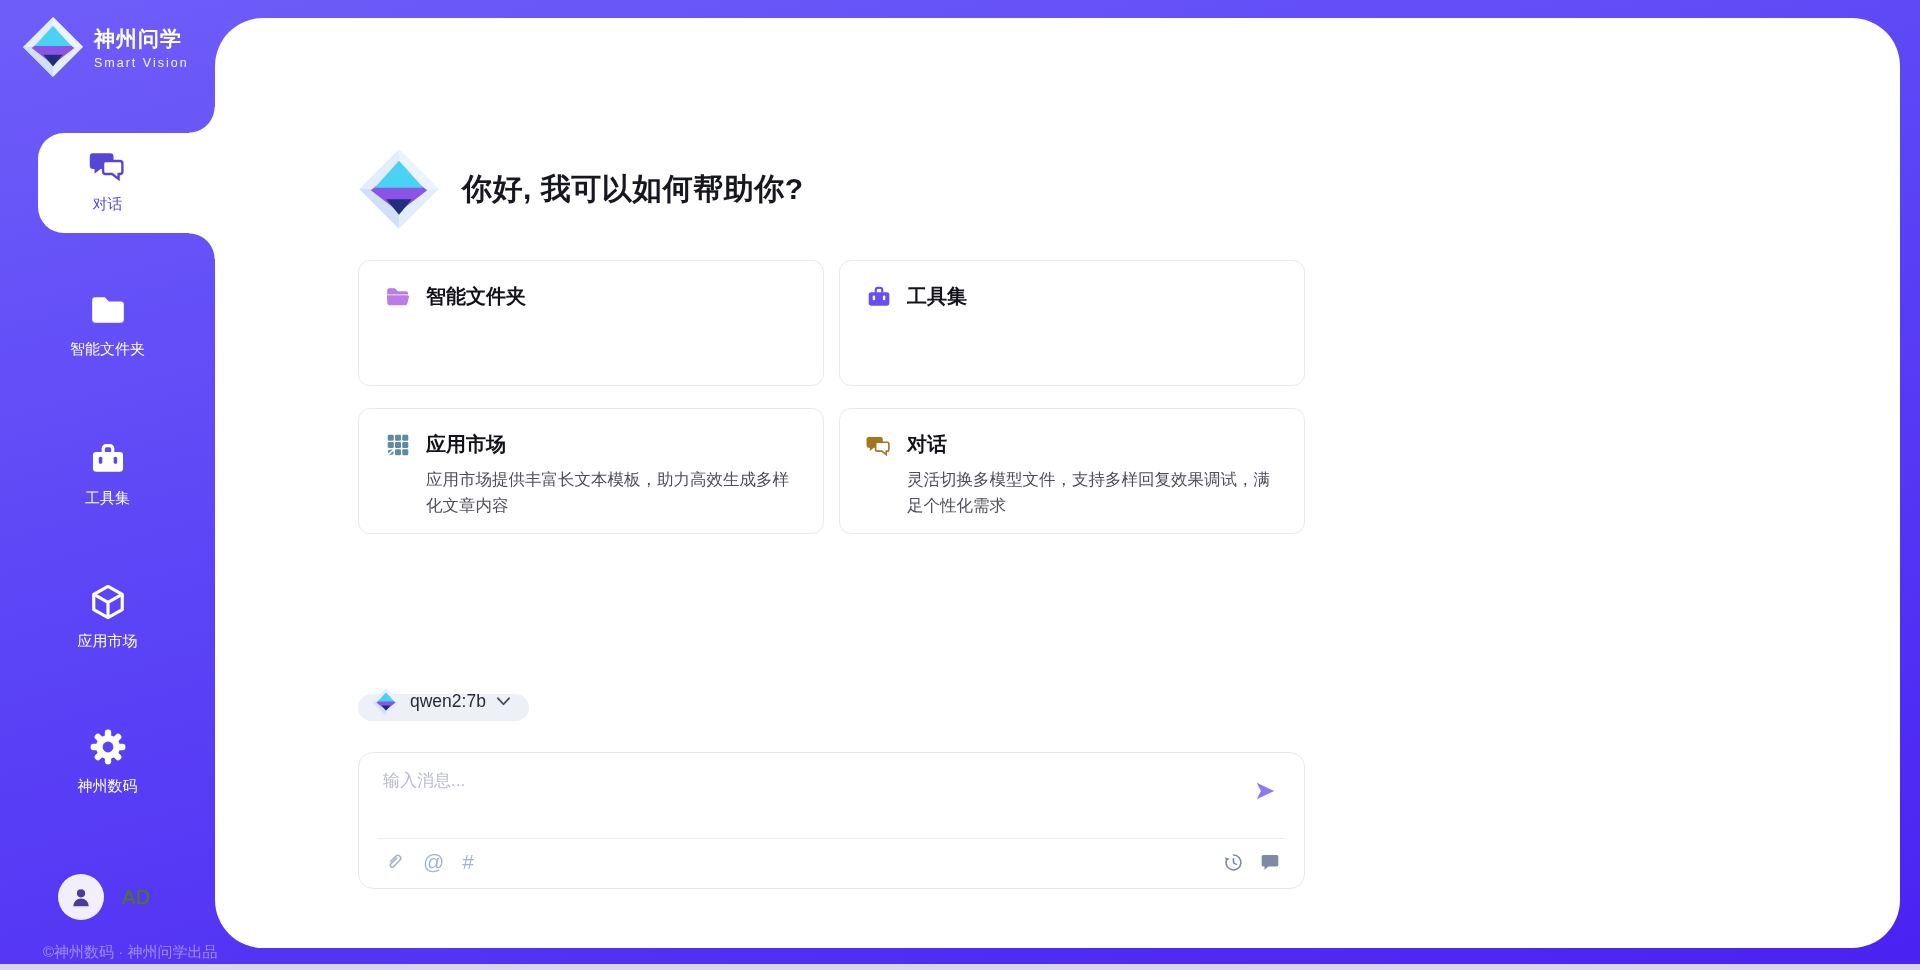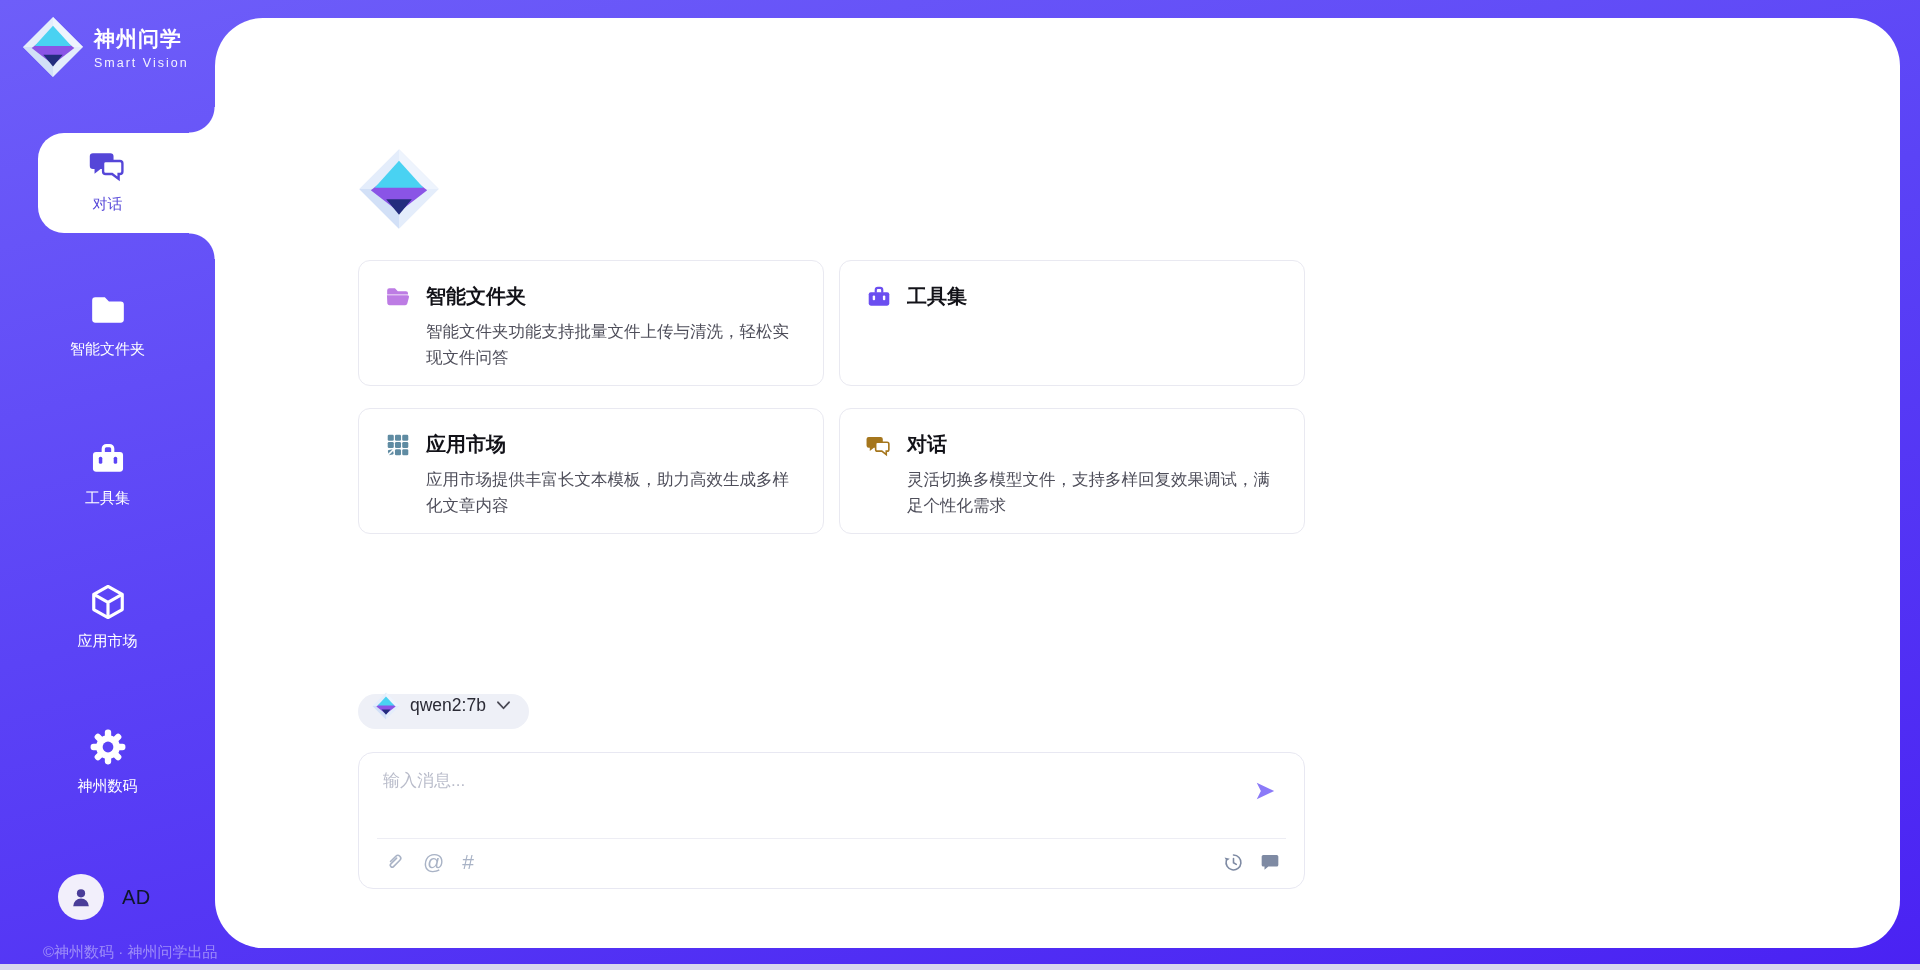--- a/index.html
+++ b/index.html
@@ -43,42 +43,42 @@
   .nav-item.active .nav-icon { color:#5546d8; --bg:#ffffff; }
   .nav-item.active .nav-label { color:#5546d8; }
   .nav-pos-0 { top:146px; }
   .nav-pos-1 { top:291px; }
   .nav-pos-2 { top:440px; }
   .nav-pos-3 { top:583px; }
   .nav-pos-4 { top:728px; }
 
   .user-row { position:absolute; left:58px; top:874px; display:flex; align-items:center; gap:18px; cursor:pointer; }
   .user-avatar { width:46px; height:46px; border-radius:50%; background:#f2effb; display:flex; align-items:center; justify-content:center; }
-  .user-name { color:#0f172a; font-size:20px; letter-spacing:.5px; }
+  .user-name { color:#4d7c0f; font-size:20px; letter-spacing:.5px; }
 
   .sidebar-footer { position:absolute; left:16px; bottom:8px; color:rgba(255,255,255,.42); font-size:15px; white-space:nowrap;margin-left:27px; }
 
   
   .hero { position:absolute; left:358px; top:148px; display:flex; align-items:center; gap:22px; }
   .hero .logo { width:82px; height:82px; }
   .hero-title { font-size:30px; font-weight:700; color:#17171f; letter-spacing:.5px; }
 
   .cards { position:absolute; left:358px; top:260px; width:947px;
     display:grid; grid-template-columns:1fr 1fr; column-gap:15px; row-gap:22px; }
   .card { height:126px; border:1.5px solid #e9e9f1; border-radius:12px; padding:22px 26px; background:#fff; cursor:pointer; }
   .card-head { display:flex; align-items:center; gap:15px; }
   .card-icon { width:26px; height:26px; --bg:#ffffff; }
   .card-title { font-size:20px; font-weight:700; color:#121218; }
   .card-desc { margin:9px 0 0 41px; font-size:16.5px; color:#4e4e5a; line-height:1.55; }
   .icon-folder-open { color:#bd7ce4; }
   .icon-toolbox-card { color:#6b4ef0; }
   .icon-grid { color:#5f8ba2; }
   .icon-chat-gold { color:#a5761d; }
 
-  .model-pill { position:absolute; left:358px; top:694px; height:35px;
+  .model-pill { position:absolute; left:358px; top:694px; height:27px;
     display:inline-flex; align-items:center; gap:10px; padding:0 18px 12px 14px;
     background:#eef0f7; border-radius:22px; cursor:pointer; }
   .model-pill .logo { width:28px; height:28px; }
   .model-name { font-size:17.5px; color:#2a2a35; }
   .model-chevron { color:#4a4a55; }
 
   .composer { position:absolute; left:358px; top:752px; width:947px; height:137px;
     background:#fff; border:1.5px solid #e8e8f2; border-radius:15px; }
   .composer textarea {
     position:absolute; left:24px; top:16px; width:820px; height:58px;
@@ -184,32 +184,32 @@
     <span class="user-name">AD</span>
   </div>
 
   <div class="sidebar-footer">©神州数码 · 神州问学出品</div>
 </div>
 
 <div class="hero">
   <svg class="logo" viewBox="0 0 64 64">
       <use href="#diamond"></use>
     </svg>
+  <div class="hero-title">你好, 我可以如何帮助你?</div>
 </div>
 
 <div class="cards">
   <div class="card">
     <div class="card-head">
       <svg class="card-icon icon-folder-open" viewBox="0 0 24 24">
         <path d="M2 6 a2 2 0 0 1 2-2 h5.2 l2.6 2.6 h7.6 a1.8 1.8 0 0 1 1.8 1.8 v1.2 H2 Z" fill="currentColor"></path>
         <path d="M1.8 10.4 h18.7 a1.6 1.6 0 0 1 1.55 2 l-1.45 5.7 a2 2 0 0 1-1.94 1.5 H4.1 a2 2 0 0 1-1.95-1.55 L1.8 10.4 Z" fill="currentColor"></path>
       </svg>
       <div class="card-title">智能文件夹</div>
     </div>
-    <div class="card-desc">智能文件夹功能支持批量文件上传与清洗，轻松实现文件问答</div>
   </div>
 
   <div class="card">
     <div class="card-head">
       <svg class="card-icon icon-toolbox-card" viewBox="0 0 24 24">
         <path d="M9 8 V5.5 a2 2 0 0 1 2-2 h2 a2 2 0 0 1 2 2 V8" fill="none" stroke="currentColor" stroke-width="2"></path>
         <rect x="2.5" y="7.5" width="19" height="12.5" rx="2" fill="currentColor"></rect>
         <rect x="6.2" y="10.5" width="2.2" height="4.5" rx="1" fill="var(--bg)"></rect>
         <rect x="15.6" y="10.5" width="2.2" height="4.5" rx="1" fill="var(--bg)"></rect>
       </svg>

